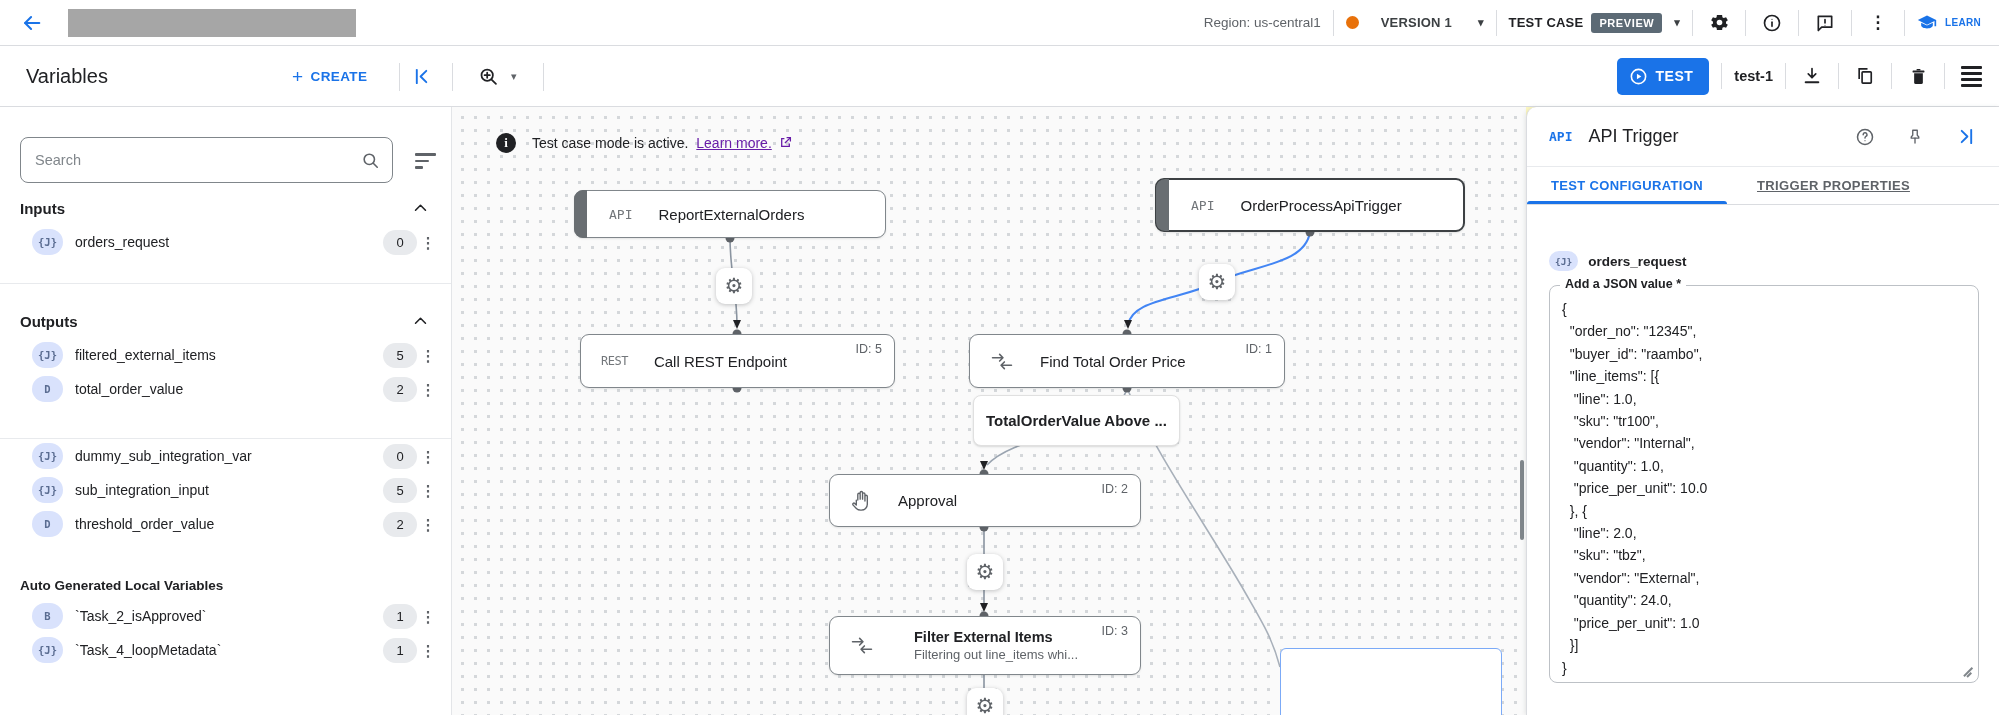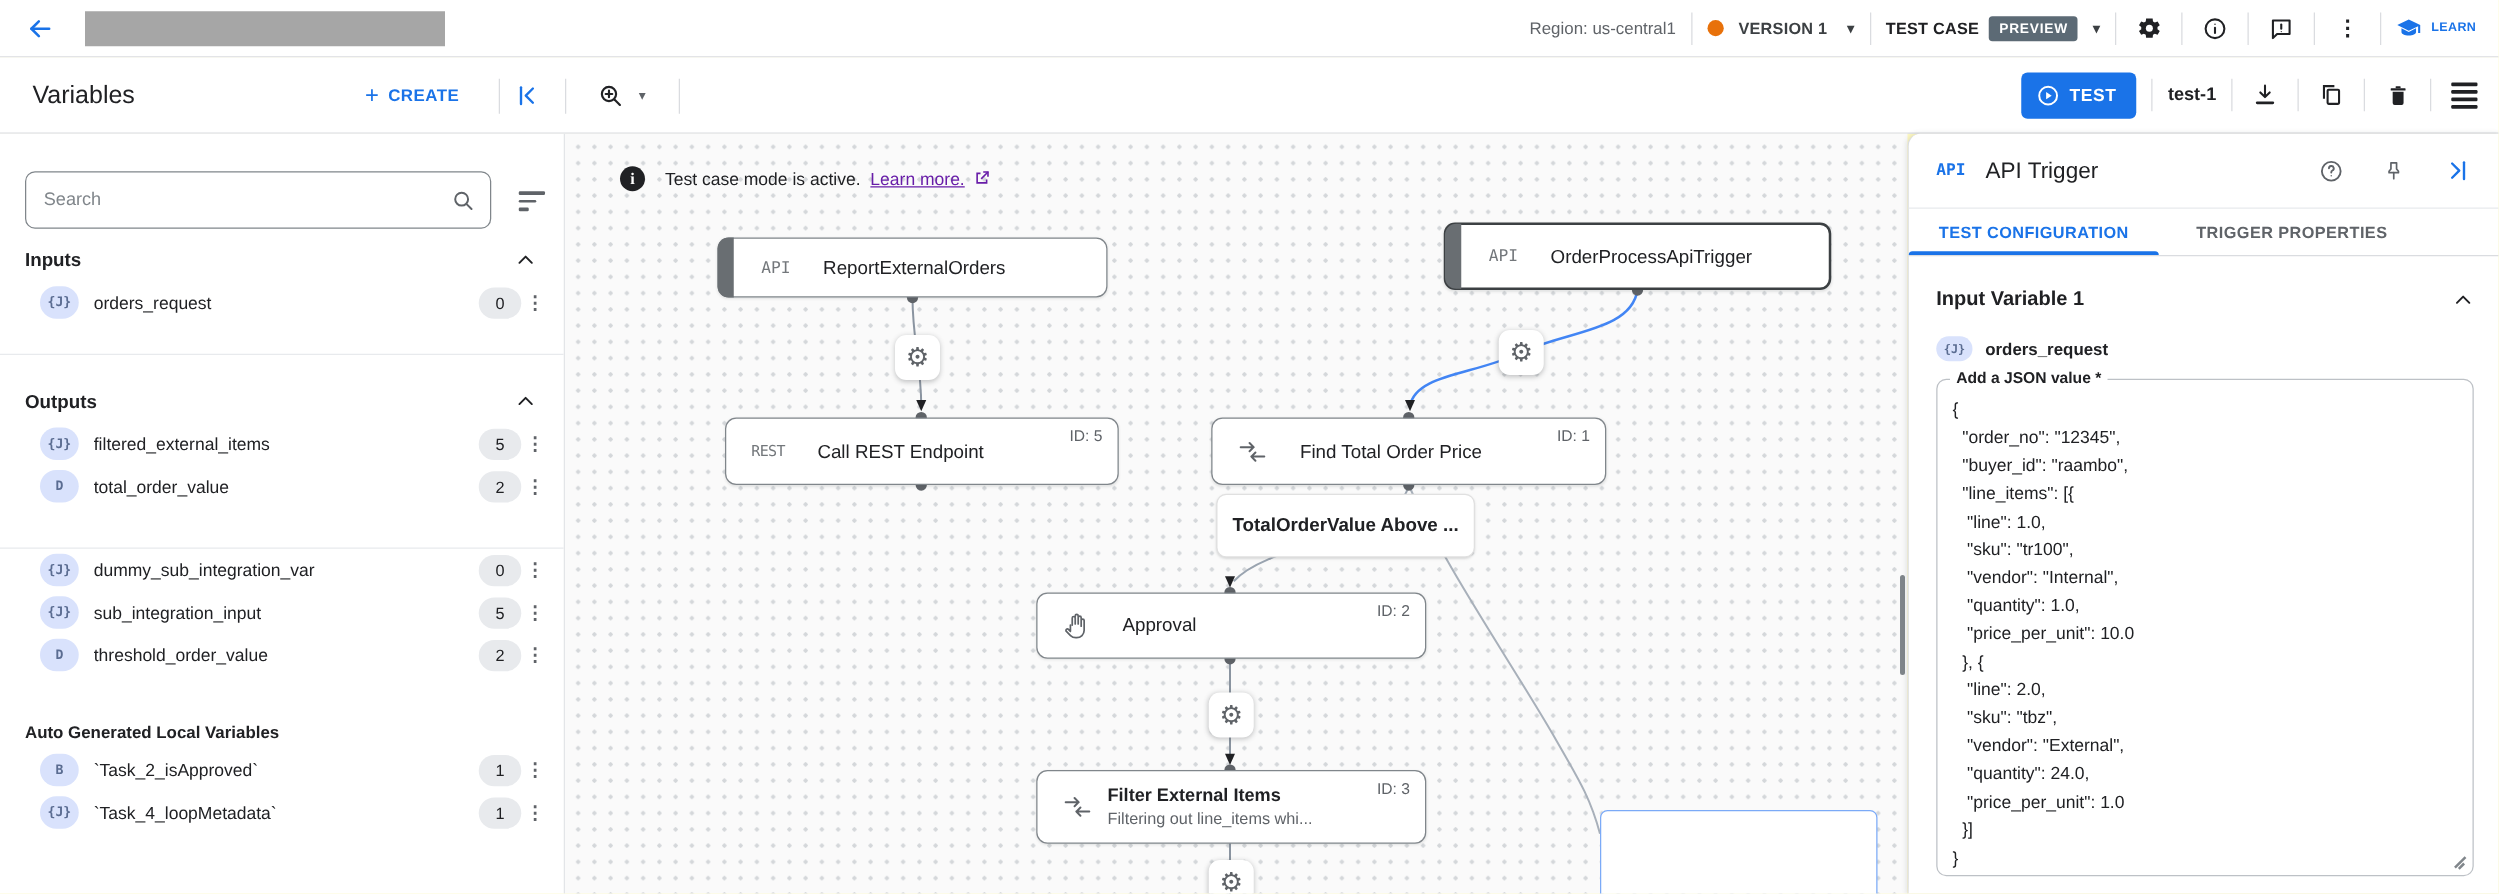--- a/index.html
+++ b/index.html
@@ -8,21 +8,21 @@
   .app { position:relative; width:1999px; height:715px; overflow:hidden; background:#fef9c3; }
 
   
   .topbar { position:absolute; top:0; left:0; right:0; height:46px; background:#fff;
             border-bottom:1px solid #dadce0; display:flex; align-items:center; padding:0 18px; }
   .topbar-left { display:flex; align-items:center; gap:22px; }
   .redacted { width:288px; height:28px; background:#a6a6a6; }
   .topbar-right { margin-left:auto; display:flex; align-items:center; }
   .vsep { width:1px; height:26px; background:#dadce0; margin:0 12px; }
   .region { font-size:13.5px; color:#5f6368; }
-  .version { display:flex; align-items:center; gap:12px; font-size:13px; font-weight:bold; color:#3c4043; letter-spacing:.2px;justify-content:space-between; }
+  .version { display:flex; align-items:center; gap:22px; font-size:13px; font-weight:bold; color:#3c4043; letter-spacing:.2px;justify-content:space-between; }
   .dot-orange { width:13px; height:13px; border-radius:50%; background:#e8710a; }
   .caret { font-size:11px; color:#3c4043; margin-left:4px; }
   .testcase { display:flex; align-items:center; gap:8px; font-size:13px; font-weight:bold; color:#202124; letter-spacing:.2px;}
   .badge-preview { background:#5c6a75; color:#fff; font-size:11px; font-weight:bold; letter-spacing:.6px;
                    padding:4px 8px; border-radius:3px; }
   .icon-btn { display:flex; align-items:center; justify-content:center; width:28px; height:28px; cursor:pointer; }
   .learn { display:flex; align-items:center; gap:8px; color:#1a73e8; font-size:10px; font-weight:bold; letter-spacing:.3px; }
 
   
   .toolbar { position:absolute; top:46px; left:0; right:0; height:61px; background:#fff;
@@ -85,21 +85,21 @@
               height:41px; padding:0 18px; color:#1a73e8; font-size:13.5px; font-weight:bold; letter-spacing:.4px;
               box-shadow:0 1px 3px rgba(60,64,67,.35); cursor:pointer; font-family:"Liberation Sans",sans-serif;}
   .node { position:absolute; background:#fff; border:1px solid #80868b; border-radius:9px; z-index:3;
           display:flex; align-items:center; padding-left:20px; box-shadow:0 1px 2px rgba(60,64,67,.12); cursor:pointer; }
   .node .accent { position:absolute; left:-1px; top:-1px; bottom:-1px; width:13px; background:#696e72;
                   border-radius:9px 0 0 9px; }
   .node.selected { border:2px solid #3c4043; }
   .ntype { font-family:"DejaVu Sans Mono", monospace; font-size:13px; color:#73777b; letter-spacing:0; }
   .ntitle { font-size:15px; color:#202124; margin-left:26px; }
   .nid { position:absolute; top:7px; right:12px; font-size:12.5px; color:#5f6368; }
-  .nbody { margin-left:12px; display:flex; flex-direction:column; gap:2px; }
+  .nbody { margin-left:40px; display:flex; flex-direction:column; gap:2px; }
   .nbody .bt { font-size:14.5px; font-weight:bold; color:#202124; }
   .nbody .bs { font-size:13px; color:#5f6368; }
   .nicon { display:flex; align-items:center; }
   .gearbox { position:absolute; width:36px; height:36px; background:#fff; border-radius:9px; z-index:2;
              box-shadow:0 1px 4px rgba(60,64,67,.3); display:flex; align-items:center; justify-content:center;
              color:#5f6368; font-size:21px; cursor:pointer; }
   .edge-label { position:absolute; left:521px; top:288px; z-index:3; background:#fff; border:1px solid #e0e0e0;
                 border-radius:8px; padding:16px 12px; font-size:15px; font-weight:bold; color:#202124;
                 box-shadow:0 1px 2px rgba(60,64,67,.18); }
   .ghost-box { position:absolute; left:828px; top:541px; width:222px; height:90px; background:#fff;
@@ -110,21 +110,21 @@
   .panel { width:473px; background:#fff; border-left:1px solid #dadce0; border-top-left-radius:10px;
            box-shadow:-1px 0 4px rgba(60,64,67,.12); position:relative; z-index:6; }
   .p-head { height:60px; display:flex; align-items:center; padding:0 20px 0 22px; border-bottom:1px solid #e8eaed; }
   .p-badge { font-family:"DejaVu Sans Mono", monospace; font-size:13px; font-weight:bold; color:#1a73e8; }
   .p-title { font-size:18px; color:#202124; margin-left:16px; }
   .p-head-icons { margin-left:auto; display:flex; align-items:center; gap:22px; }
   .p-tabs { height:38px; display:flex; border-bottom:1px solid #dadce0; }
   .p-tab { display:flex; align-items:center; justify-content:center; font-size:13px; font-weight:bold;
            letter-spacing:.35px; color:#5f6368; cursor:pointer; position:relative; }
   .p-tab.t1 { width:200px; }
-  .p-tab.t2 { flex:1; justify-content:flex-start; padding-left:30px;}
+  .p-tab.t2 { flex:1; justify-content:flex-start; padding-left:30px;text-decoration:underline;}
   .p-tab.active { color:#1a73e8; }
   .p-tab.active::after { content:""; position:absolute; left:0; right:0; bottom:0; height:3px; background:#1a73e8;
                          border-radius:3px 3px 0 0; }
   .p-body { padding:26px 20px 0 22px; }
   .p-sec { display:flex; align-items:center; justify-content:space-between; }
   .p-sec .t { font-size:16px; font-weight:bold; color:#202124; }
   .p-var { display:flex; align-items:center; gap:10px; margin-top:20px; }
   .p-var .vbadge { min-width:26px; height:20px; font-size:9.5px; border-radius:10px;}
   .p-var .n { font-size:13.5px; font-weight:bold; color:#202124; }
   .fieldset { position:relative; margin-top:14px; border:1px solid #bdc1c6; border-radius:8px;
@@ -486,26 +486,20 @@
           </span>
         </span>
       </div>
 
       <div class="p-tabs">
         <span class="p-tab t1 active">TEST CONFIGURATION</span>
         <span class="p-tab t2">TRIGGER PROPERTIES</span>
       </div>
 
       <div class="p-body">
-        <div class="p-sec">
-          <span class="t">Input Variable 1</span>
-          <svg class="ic" viewBox="0 0 24 24" width="17" height="17" fill="none" stroke="#202124" stroke-width="2.2" stroke-linecap="round" stroke-linejoin="round">
-              <path d="m5 14.5 7-7 7 7"></path>
-            </svg>
-        </div>
         <div class="p-var">
           <span class="vbadge">{J}</span>
           <span class="n">orders_request</span>
         </div>
         <div class="fieldset">
           <span class="legend">Add a JSON value *</span>
           <pre class="json-pre">{
   "order_no": "12345",
   "buyer_id": "raambo",
   "line_items": [{

